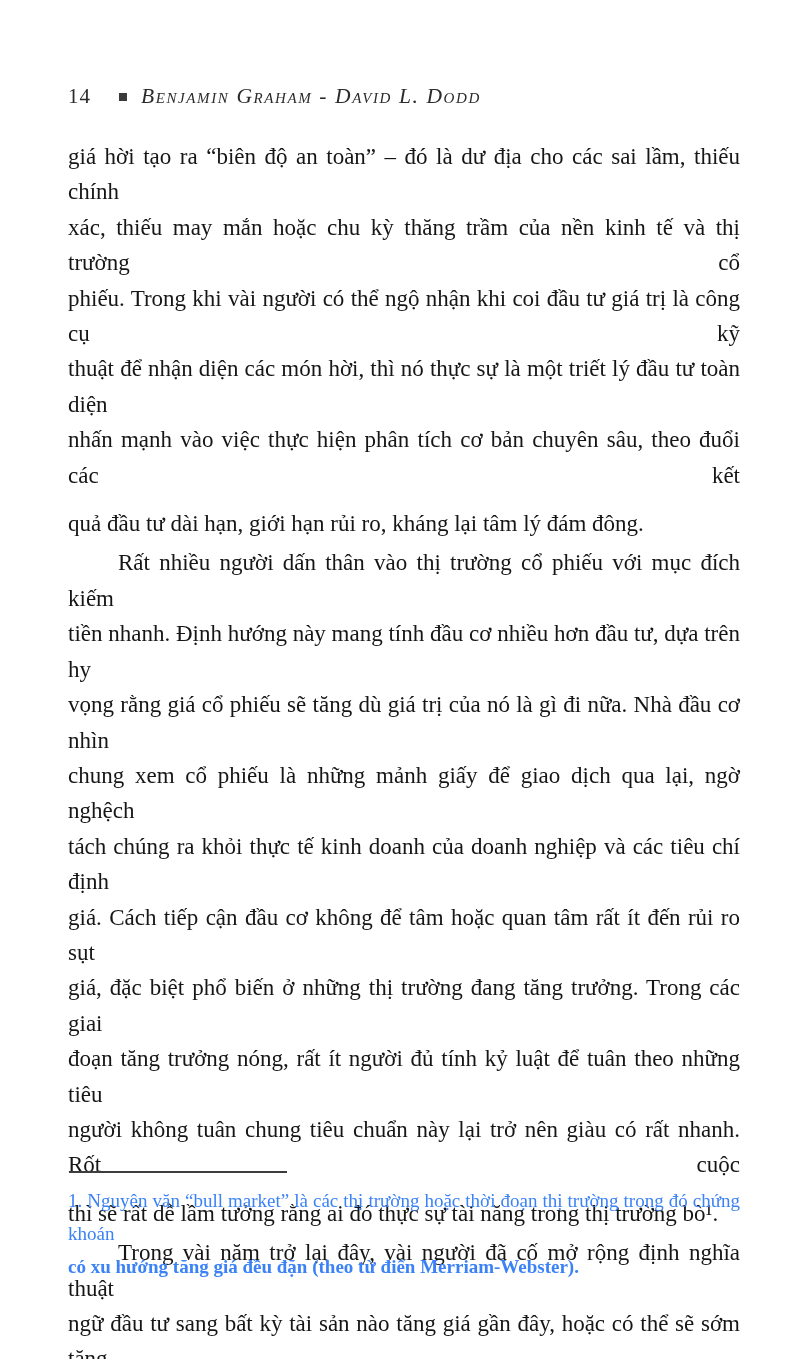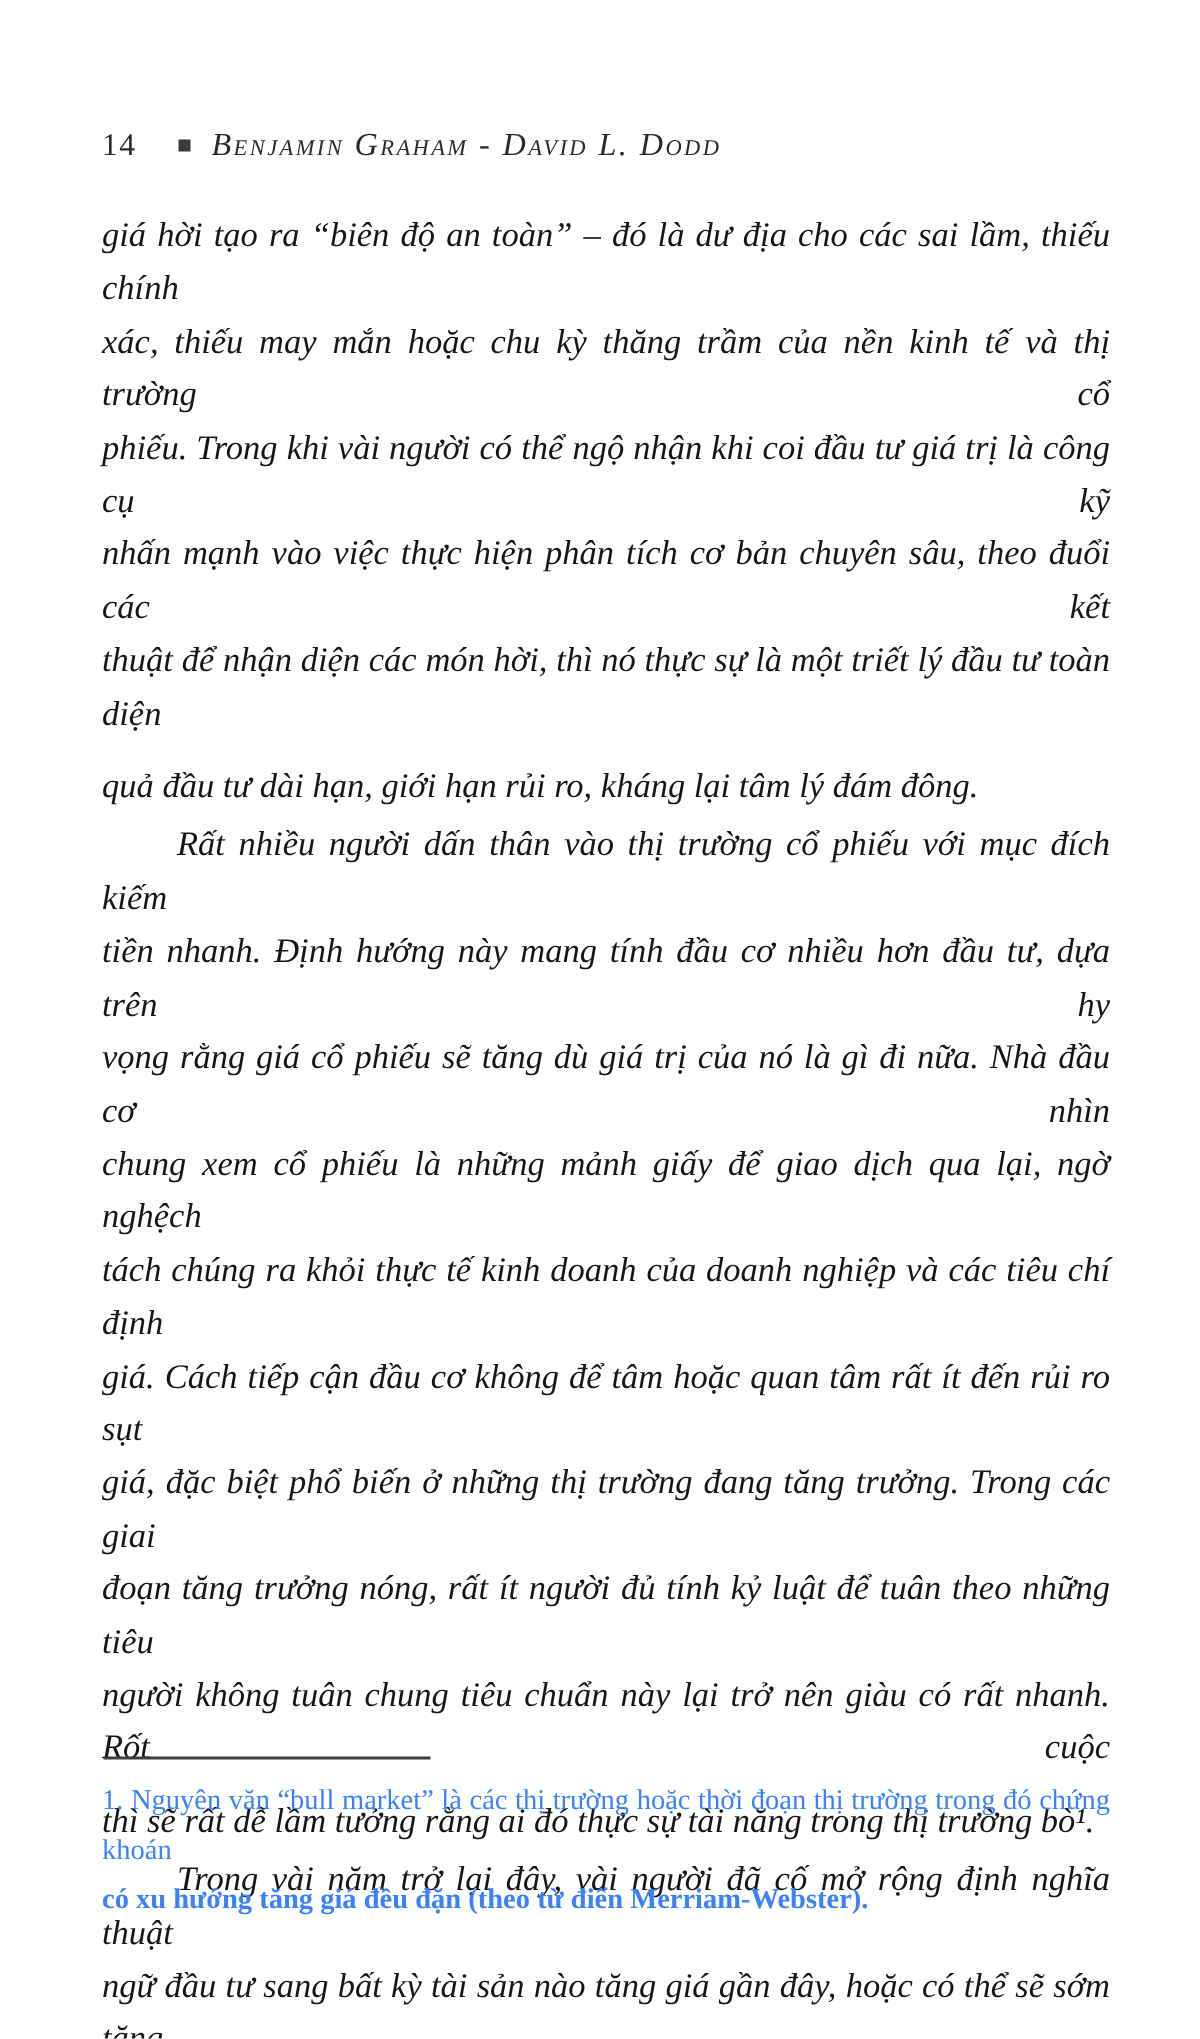--- a/index.html
+++ b/index.html
@@ -56,21 +56,20 @@
     width: 672px;
     font-size: 23px;
     line-height: 35.4px;
     color: #161616;
   }
   .para + .para { margin-top: 4px; }
   .line {
     text-align: justify;
     text-align-last: justify;
     white-space: normal;
-    font-style: italic;
   }
   .line.indent { text-indent: 50px; }
   .line.last { text-align-last: left; margin-top: 13px; }
   
   .footnote-rule {
     position: absolute;
     left: 69px;
     top: 1171px;
     width: 218px;
     height: 2px;
@@ -100,22 +99,22 @@
     <span class="page-number">14</span>
     <span class="square-sep"></span>
     <span class="authors">Benjamin Graham - David L. Dodd</span>
   </div>
 
   <div class="body-text">
       <div class="para">
         <div class="line">giá hời tạo ra “biên độ an toàn” – đó là dư địa cho các sai lầm, thiếu chính</div>
         <div class="line">xác, thiếu may mắn hoặc chu kỳ thăng trầm của nền kinh tế và thị trường cổ</div>
         <div class="line">phiếu. Trong khi vài người có thể ngộ nhận khi coi đầu tư giá trị là công cụ kỹ</div>
+        <div class="line">thuật để nhận diện các món hời, thì nó thực sự là một triết lý đầu tư toàn diện</div>
         <div class="line">nhấn mạnh vào việc thực hiện phân tích cơ bản chuyên sâu, theo đuổi các kết</div>
-        <div class="line">thuật để nhận diện các món hời, thì nó thực sự là một triết lý đầu tư toàn diện</div>
         <div class="line last">quả đầu tư dài hạn, giới hạn rủi ro, kháng lại tâm lý đám đông.</div>
       </div>
       <div class="para">
         <div class="line indent">Rất nhiều người dấn thân vào thị trường cổ phiếu với mục đích kiếm</div>
         <div class="line">tiền nhanh. Định hướng này mang tính đầu cơ nhiều hơn đầu tư, dựa trên hy</div>
         <div class="line">vọng rằng giá cổ phiếu sẽ tăng dù giá trị của nó là gì đi nữa. Nhà đầu cơ nhìn</div>
         <div class="line">chung xem cổ phiếu là những mảnh giấy để giao dịch qua lại, ngờ nghệch</div>
         <div class="line">tách chúng ra khỏi thực tế kinh doanh của doanh nghiệp và các tiêu chí định</div>
         <div class="line">giá. Cách tiếp cận đầu cơ không để tâm hoặc quan tâm rất ít đến rủi ro sụt</div>
         <div class="line">giá, đặc biệt phổ biến ở những thị trường đang tăng trưởng. Trong các giai</div>

